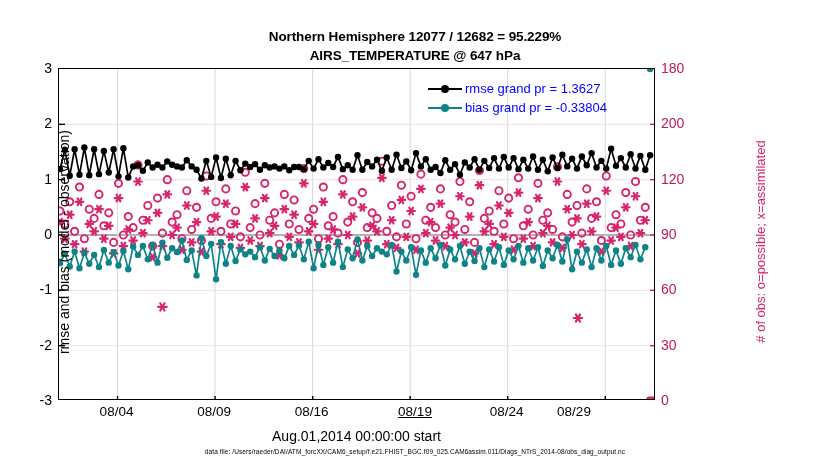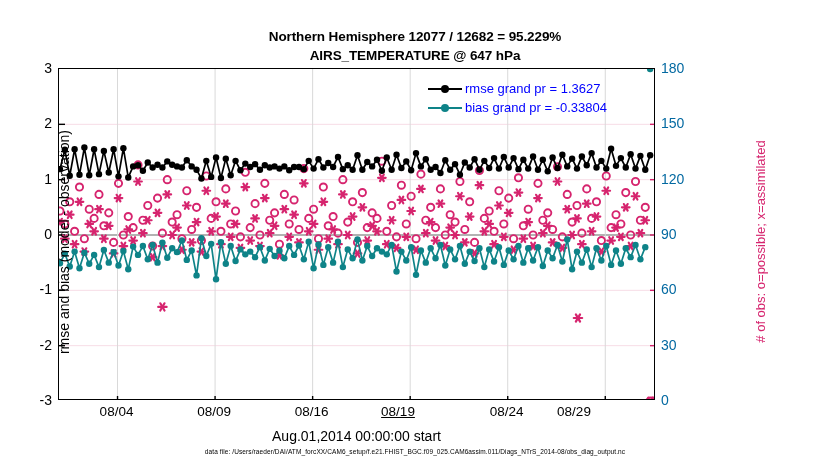--- a/index.html
+++ b/index.html
@@ -20,21 +20,21 @@
         border:1.3px solid #000;box-sizing:border-box;background:#fff;}
   #canvasWrap{position:absolute;left:0;top:0;width:100%;height:100%;overflow:hidden;}
   svg.layer{position:absolute;left:0;top:0;width:597px;height:332px;display:block;}
 
   
   .ytick-l{position:absolute;right:0;transform:translateY(-50%);
            font-size:14px;color:#000;text-align:right;white-space:nowrap;}
   #ylabels-left{position:absolute;left:0px;top:68px;width:52px;height:332px;}
 
   .ytick-r{position:absolute;left:0;transform:translateY(-50%);
-           font-size:14px;color:#0369a1;text-align:left;white-space:nowrap;}
+           font-size:14px;color:#be185d;text-align:left;white-space:nowrap;}
   #ylabels-right{position:absolute;left:661px;top:68px;width:40px;height:332px;}
 
   .xtick{position:absolute;top:0;transform:translateX(-50%);
          font-size:13.5px;color:#000;white-space:nowrap;}
   #xlabels{position:absolute;left:58px;top:404px;width:597px;height:20px;}
 
   
   #ytitle-left{position:absolute;left:-108px;top:150px;width:320px;
                transform:rotate(-90deg);text-align:center;
                font-size:14px;color:#000;white-space:nowrap;}
@@ -860,28 +860,28 @@
       <div class="ytick-l" style="top: 110.667px;">1</div>
       <div class="ytick-l" style="top: 55.3333px;">2</div>
       <div class="ytick-l" style="top: 0px;">3</div>
     </div>
   <div id="ylabels-right">
       <div class="ytick-r" style="top: 332px;">0</div>
       <div class="ytick-r" style="top: 276.667px;">30</div>
       <div class="ytick-r" style="top: 221.333px;">60</div>
       <div class="ytick-r" style="top: 166px;">90</div>
       <div class="ytick-r" style="top: 110.667px;">120</div>
-      <div class="ytick-r" style="top: 55.3333px;">150</div>
+      <div class="ytick-r" style="top: 55.3333px;">200</div>
       <div class="ytick-r" style="top: 0px;">180</div>
     </div>
   <div id="xlabels">
       <div class="xtick" style="left: 58.5294px;">08/04</div>
       <div class="xtick" style="left: 156.078px;">08/09</div>
       <div class="xtick" style="left: 253.627px;">08/16</div>
-      <div class="xtick" style="left: 340px; text-decoration: underline;">08/19</div>
+      <div class="xtick" style="left: 357px; text-decoration: underline;">08/19</div>
       <div class="xtick" style="left: 448.725px;">08/24</div>
       <div class="xtick" style="left: 516px;">08/29</div>
     </div>
 
   <div id="ytitle-left-holder">
     <div id="ytitle-left">rmse and bias (model - observation)</div>
   </div>
   <div id="ytitle-right-holder">
     <div id="ytitle-right"># of obs: o=possible; x=assimilated</div>
   </div>

